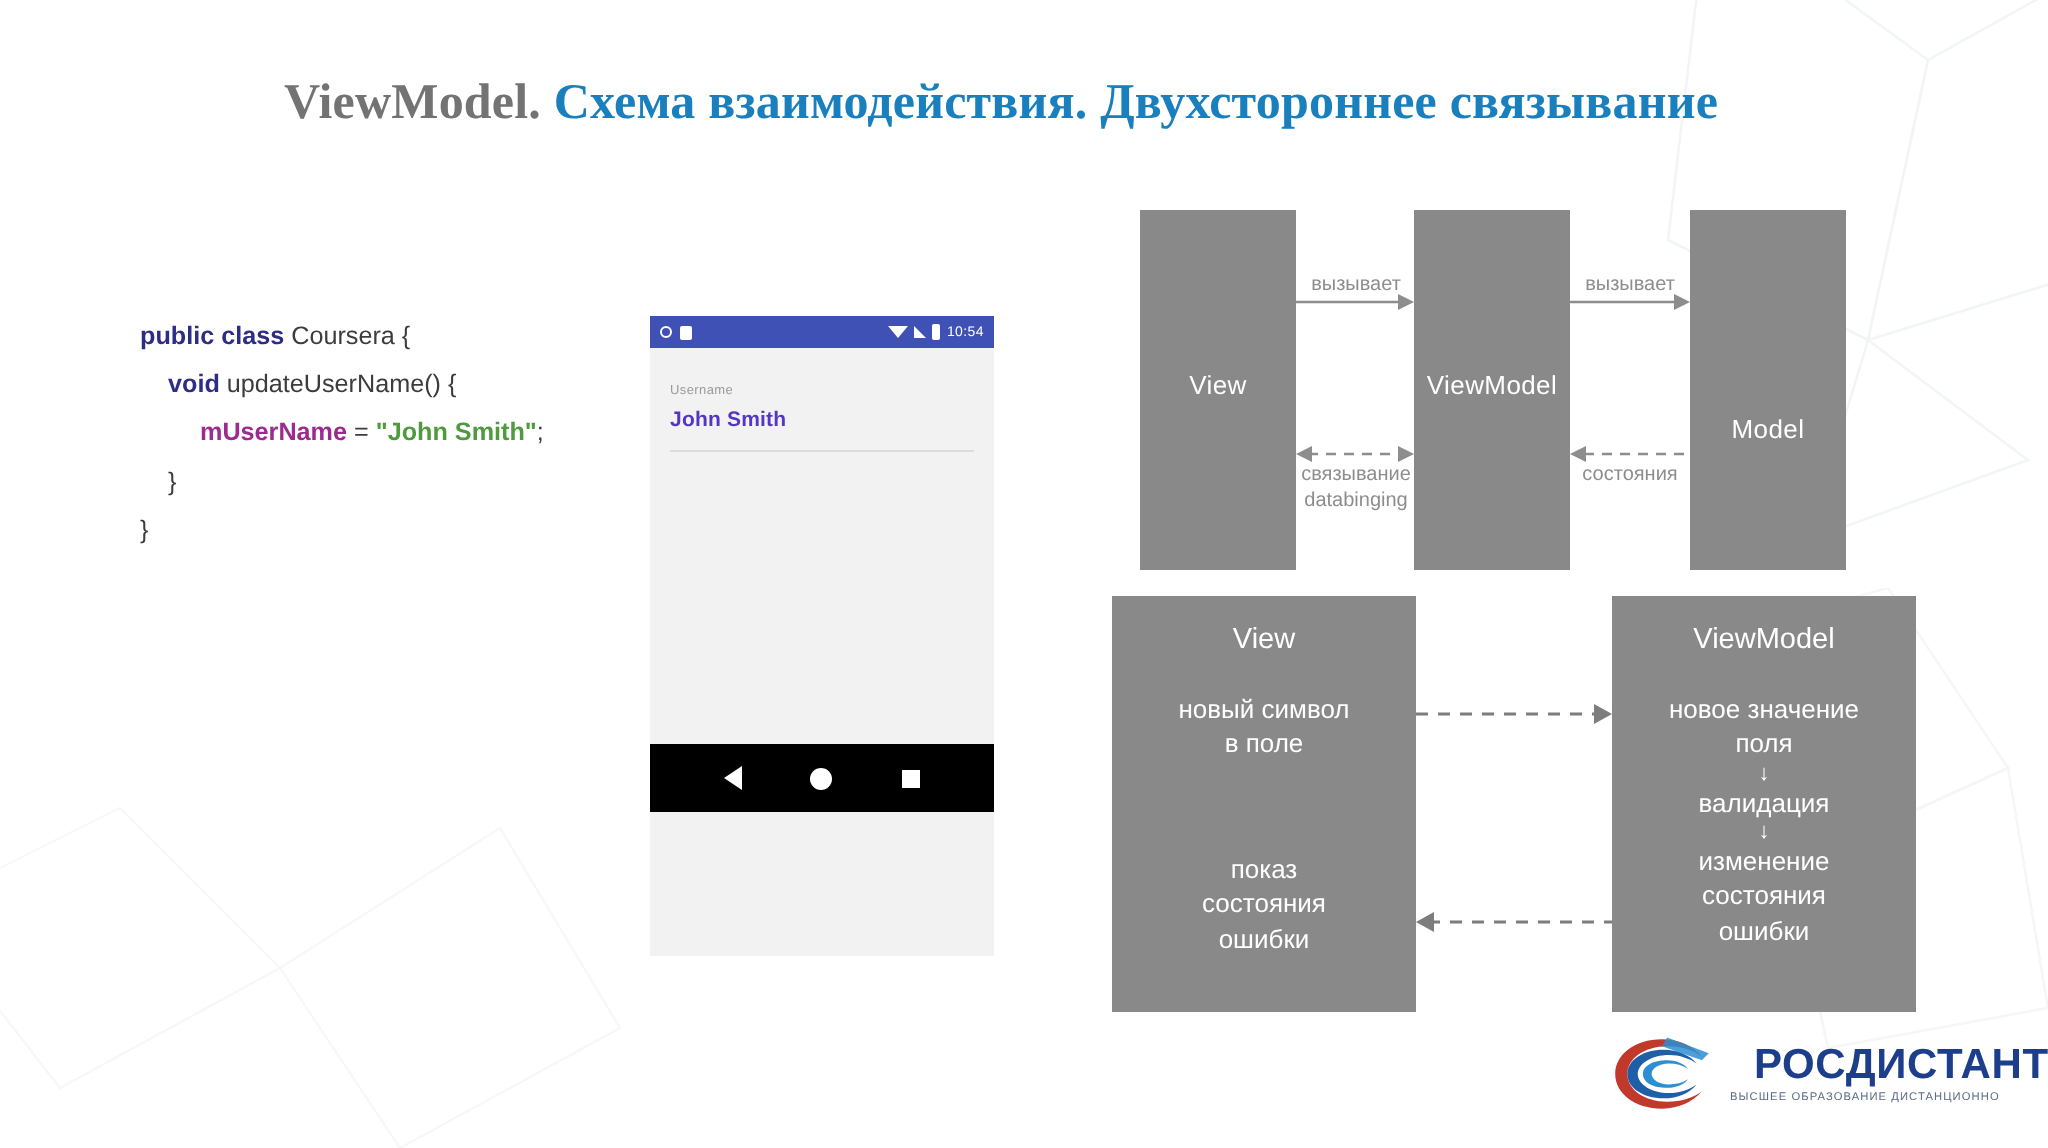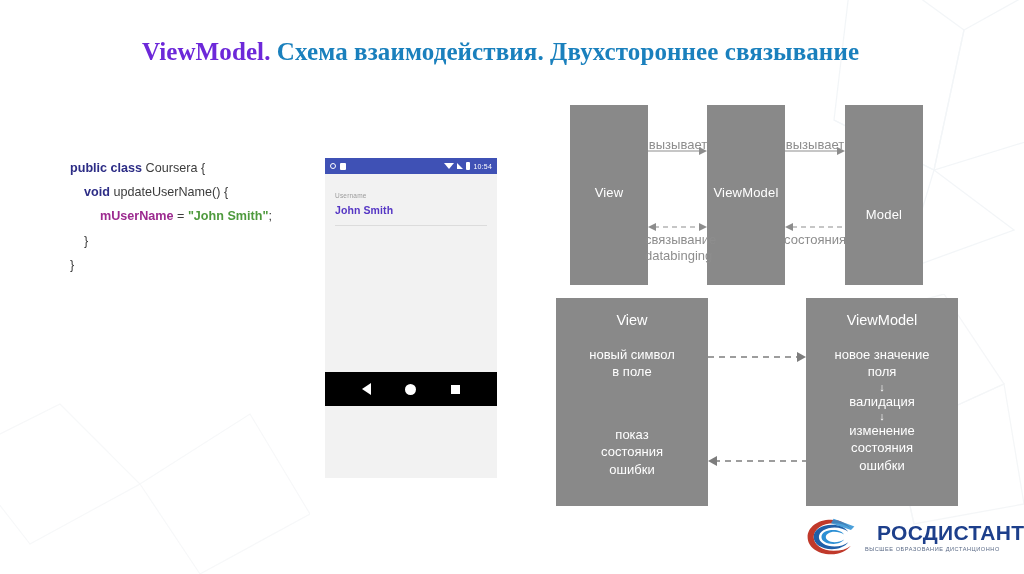--- a/index.html
+++ b/index.html
@@ -16,21 +16,21 @@
   .wm-br{bottom:40px;right:-10px;width:210px;height:240px;}
   .wm-bl{bottom:-20px;left:-30px;width:340px;height:200px;}
 
   
   .title{
     position:absolute;left:142px;top:36px;width:760px;
     font-family:"Liberation Serif","DejaVu Serif",serif;
     font-size:25px;line-height:1.28;color:#1a80bd;font-weight:bold;
     letter-spacing:.1px;
   }
-  .title .brand{color:#6d28d9;margin-top:13px;}
+  .title .brand{color:#737373;margin-top:13px;}
 
   
   .code{
     position:absolute;left:70px;top:156px;width:240px;
     font-family:"Liberation Sans","DejaVu Sans",sans-serif;
     font-size:12.6px;line-height:1.92;color:#3c3c3c;white-space:nowrap;
   }
   .code .kw{color:#2d2d86;font-weight:bold;}
   .code .var{color:#9c2a8f;font-weight:bold;}
   .code .str{color:#4e9a3d;font-weight:bold;}
@@ -64,21 +64,21 @@
   .nav-rec{width:9px;height:9px;background:#fff;}
 
   
   .diag{position:absolute;}
   .gbox{position:absolute;background:#898989;}
   .gbox .blabel{
     position:absolute;left:0;right:0;text-align:center;color:#fff;
     font-size:13px;letter-spacing:.2px;
   }
   .arrow-label{
-    position:absolute;text-align:center;color:#8d8d8d;font-size:13px;line-height:1.25;
+    position:absolute;text-align:center;color:#8d8d8d;font-size:10px;line-height:1.25;
   }
 
   
   .bx-title{position:absolute;left:0;right:0;text-align:center;color:#fff;font-size:14.5px;}
   .bx-text{position:absolute;left:0;right:0;text-align:center;color:#fff;font-size:13px;line-height:1.33;}
   .bx-text .darrow{display:block;font-size:11px;line-height:1.1;}
 
   
   .logo{position:absolute;left:805px;top:512px;width:200px;height:50px;display:flex;align-items:center;gap:8px;}
   .logo-mark{width:52px;height:42px;flex:0 0 auto;}

